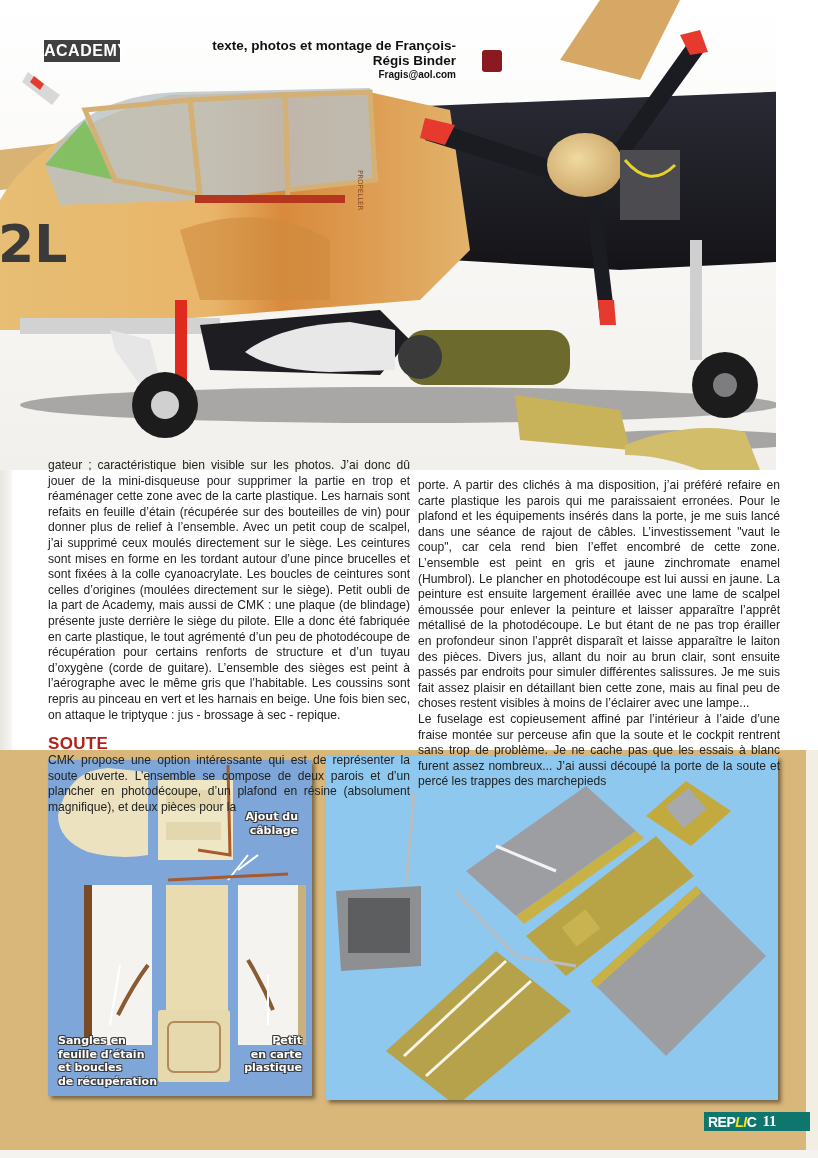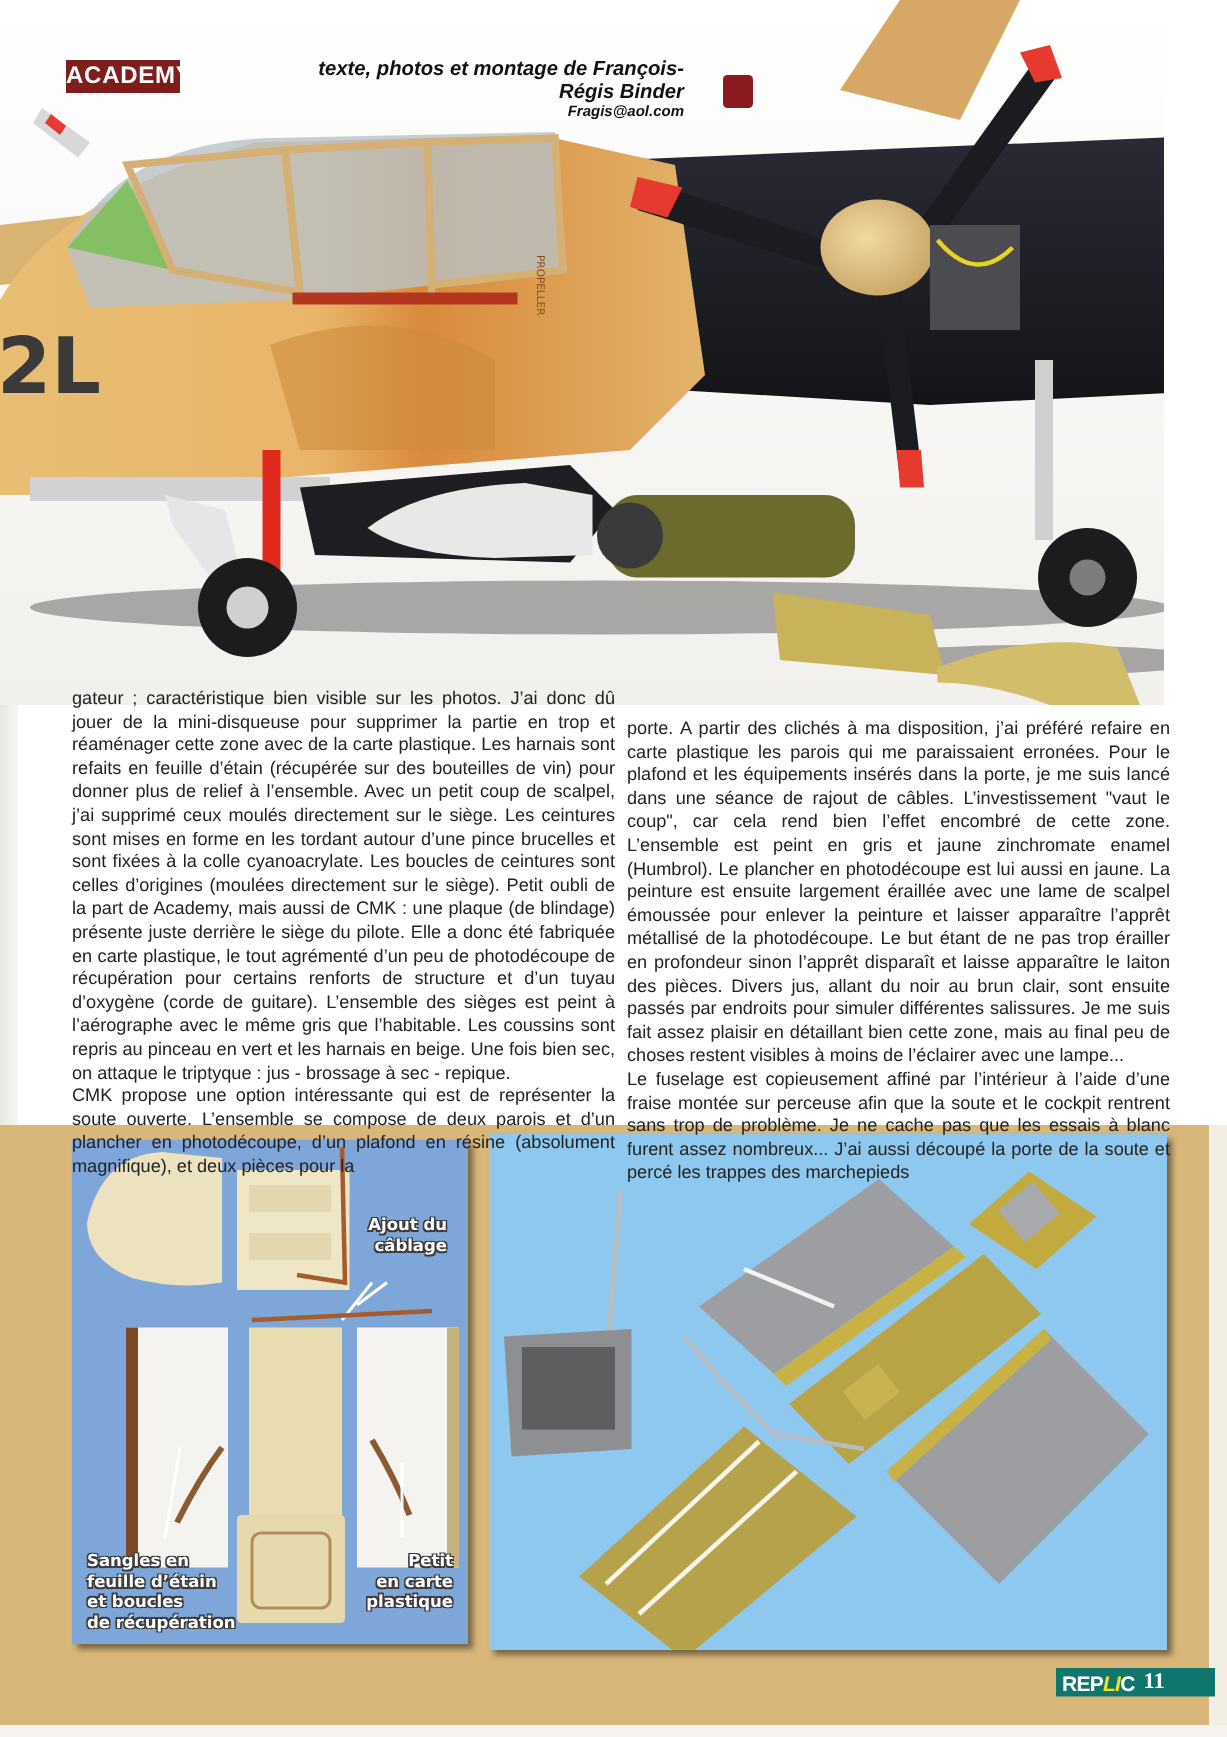--- a/index.html
+++ b/index.html
@@ -8,26 +8,26 @@
     background: #ffffff;
     font-family: "DejaVu Sans", sans-serif;
   }
   .page-edge {
     position: absolute; left: 0; top: 0; width: 12px; height: 1158px;
     background: linear-gradient(to right, #e8e6e0, #f7f6f2);
   }
   
   .brand-badge {
     position: absolute; left: 44px; top: 40px; width: 76px; height: 22px;
-    background: #7f1d1d; color: #fff; font-family: "Liberation Sans", sans-serif;
+    background: #404040; color: #fff; font-family: "Liberation Sans", sans-serif;
     font-weight: bold; font-size: 16px; line-height: 22px; text-align: right;
     letter-spacing: 0.5px;
   }
   .byline {
-    position: absolute; left: 176px; top: 38px; width: 280px; text-align: right; font-style: italic;
+    position: absolute; left: 176px; top: 38px; width: 280px; text-align: right;
   }
   .byline .credit { font-family: "Liberation Sans", sans-serif; font-weight: bold; font-size: 13.5px; color: #111; display:block; }
   .byline .email { font-family: "Liberation Sans", sans-serif; font-weight: bold; font-size: 10px; color: #111; display:block; margin-top: 1px; }
 
   
   .hero {
     position: absolute; left: 0; top: 0; width: 776px; height: 470px; overflow: hidden;
     z-index: 0;
   }
   .hero svg { width: 818px; height: 470px; display: block; }
@@ -178,20 +178,21 @@
 <div class="header-layer">
   <div class="brand-badge">ACADEMY</div>
   <div class="byline">
     <span class="credit">texte, photos et montage de François-Régis Binder</span>
     <span class="email">Fragis@aol.com</span>
   </div>
 </div>
 
 <div class="col col-left">
   <p>gateur ; caractéristique bien visible sur les photos. J’ai donc dû jouer de la mini-disqueuse pour supprimer la partie en trop et réaménager cette zone avec de la carte plastique. Les harnais sont refaits en feuille d’étain (récupérée sur des bouteilles de vin) pour donner plus de relief à l’ensemble. Avec un petit coup de scalpel, j’ai supprimé ceux moulés directement sur le siège. Les ceintures sont mises en forme en les tordant autour d’une pince brucelles et sont fixées à la colle cyanoacrylate. Les boucles de ceintures sont celles d’origines (moulées directement sur le siège). Petit oubli de la part de Academy, mais aussi de CMK : une plaque (de blindage) présente juste derrière le siège du pilote. Elle a donc été fabriquée en carte plastique, le tout agrémenté d’un peu de photodécoupe de récupération pour certains renforts de structure et d’un tuyau d’oxygène (corde de guitare). L’ensemble des sièges est peint à l’aérographe avec le même gris que l’habitable. Les coussins sont repris au pinceau en vert et les harnais en beige. Une fois bien sec, on attaque le triptyque : jus - brossage à sec - repique.</p>
+  <h2 class="section-title">SOUTE</h2>
   <p>CMK propose une option intéressante qui est de représenter la soute ouverte. L’ensemble se compose de deux parois et d’un plancher en photodécoupe, d’un plafond en résine (absolument magnifique), et deux pièces pour la</p>
 </div>
 
 <div class="col col-right">
   <p>porte. A partir des clichés à ma disposition, j’ai préféré refaire en carte plastique les parois qui me paraissaient erronées. Pour le plafond et les équipements insérés dans la porte, je me suis lancé dans une séance de rajout de câbles. L’investissement "vaut le coup", car cela rend bien l’effet encombré de cette zone. L’ensemble est peint en gris et jaune zinchromate enamel (Humbrol). Le plancher en photodécoupe est lui aussi en jaune. La peinture est ensuite largement éraillée avec une lame de scalpel émoussée pour enlever la peinture et laisser apparaître l’apprêt métallisé de la photodécoupe. Le but étant de ne pas trop érailler en profondeur sinon l’apprêt disparaît et laisse apparaître le laiton des pièces. Divers jus, allant du noir au brun clair, sont ensuite passés par endroits pour simuler différentes salissures. Je me suis fait assez plaisir en détaillant bien cette zone, mais au final peu de choses restent visibles à moins de l’éclairer avec une lampe...</p>
   <p>Le fuselage est copieusement affiné par l’intérieur à l’aide d’une fraise montée sur perceuse afin que la soute et le cockpit rentrent sans trop de problème. Je ne cache pas que les essais à blanc furent assez nombreux... J’ai aussi découpé la porte de la soute et percé les trappes des marchepieds</p>
 </div>
 
 <div class="bottom-band"></div>
 

